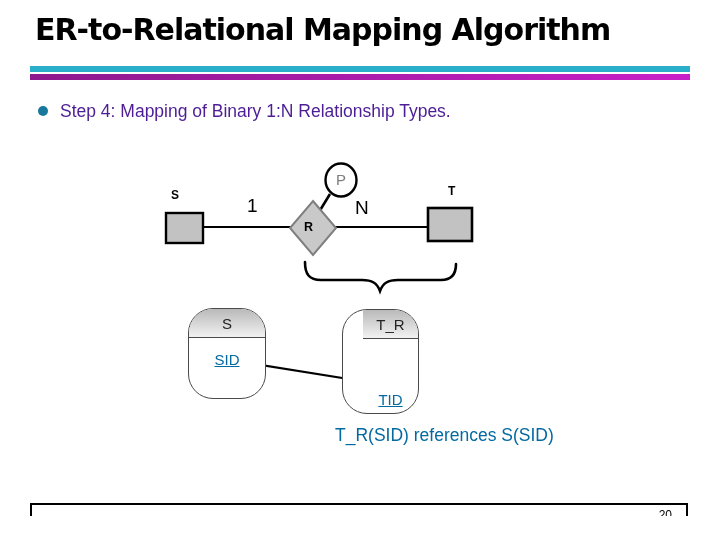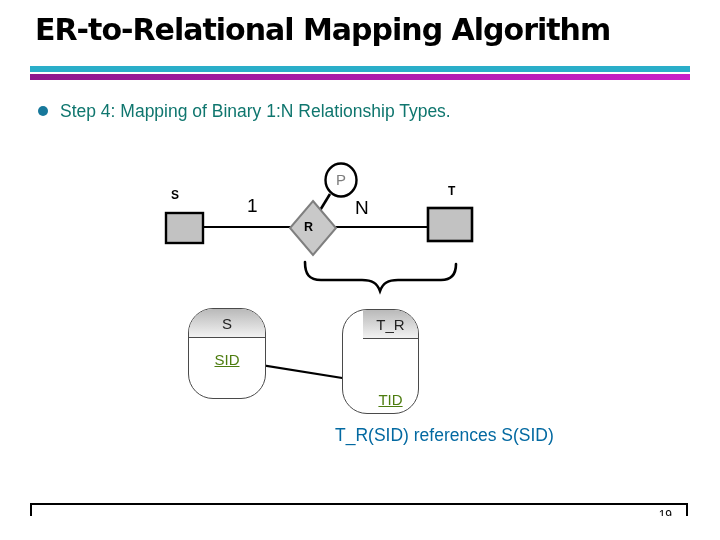--- a/index.html
+++ b/index.html
@@ -24,21 +24,21 @@
   }
   .bar { position: absolute; left: 30px; width: 660px; height: 6px; }
   .bar-cyan { top: 66px; background: #2aaec9; }
   .bar-purple { top: 74px; background: linear-gradient(to right, #8d188d, #c81fc8); }
 
   .bullet-row { position: absolute; left: 38px; top: 99px; display: flex; align-items: flex-start; }
   .bullet-dot {
     width: 10px; height: 10px; border-radius: 50%;
     background: #17789b; margin-top: 7px; margin-right: 12px; flex: 0 0 auto;
   }
-  .bullet-text { font-size: 17.5px; color: #0f766e; line-height: 24px; }
+  .bullet-text { font-size: 17.5px; color: #4c1d95; line-height: 24px; }
 
   .diagram-svg { position: absolute; left: 0; top: 0; width: 720px; height: 540px; pointer-events: none; }
 
   .lbl { position: absolute; color: #000; white-space: nowrap; }
   .lbl-entity { font-weight: 700; font-size: 12px; }
   .lbl-card { font-size: 19px; }
   .lbl-rel { font-weight: 700; font-size: 12.5px; }
   .lbl-attr { font-size: 15px; color: #7d7d7d; }
 
   .rel-table {
@@ -51,21 +51,21 @@
   }
   .rel-table .hdr {
     height: 28px;
     background: linear-gradient(to bottom, #b9b9b9, #f2f2f2);
     border-bottom: 1.6px solid #4a4a4a;
     display: flex; align-items: center; justify-content: center;
     font-size: 15px; color: #222222;
   }
   .rel-table .body {
     display: flex; flex-direction: column; align-items: center;
-    font-size: 15px; color: #4d7c0f;
+    font-size: 15px; color: #0369a1;
   }
   .rel-table .body .attr { line-height: 19px; }
   .pk { text-decoration: underline; }
   .table-s { left: 188px; top: 308px; width: 78px; height: 91px; }
   .table-s .body { padding-top: 12px; }
   .table-tr { left: 342px; top: 309px; width: 77px; height: 105px; padding-left: 20px; }
   .table-tr .body { padding-top: 6px; margin-top: 45px; }
 
   .caption {
     position: absolute; left: 335px; top: 425px;
@@ -144,16 +144,16 @@
     <div class="body">
       <span class="attr pk">TID</span>
       <span class="attr">SID</span>
       <span class="attr">P</span>
     </div>
   </div>
 
   <div class="caption">T_R(SID) references S(SID)</div>
 
   <div class="footer-box">
-    <span class="page-number">19</span>
+    <span class="page-number">20</span>
   </div>
 
 </div>
 
 </body></html>

